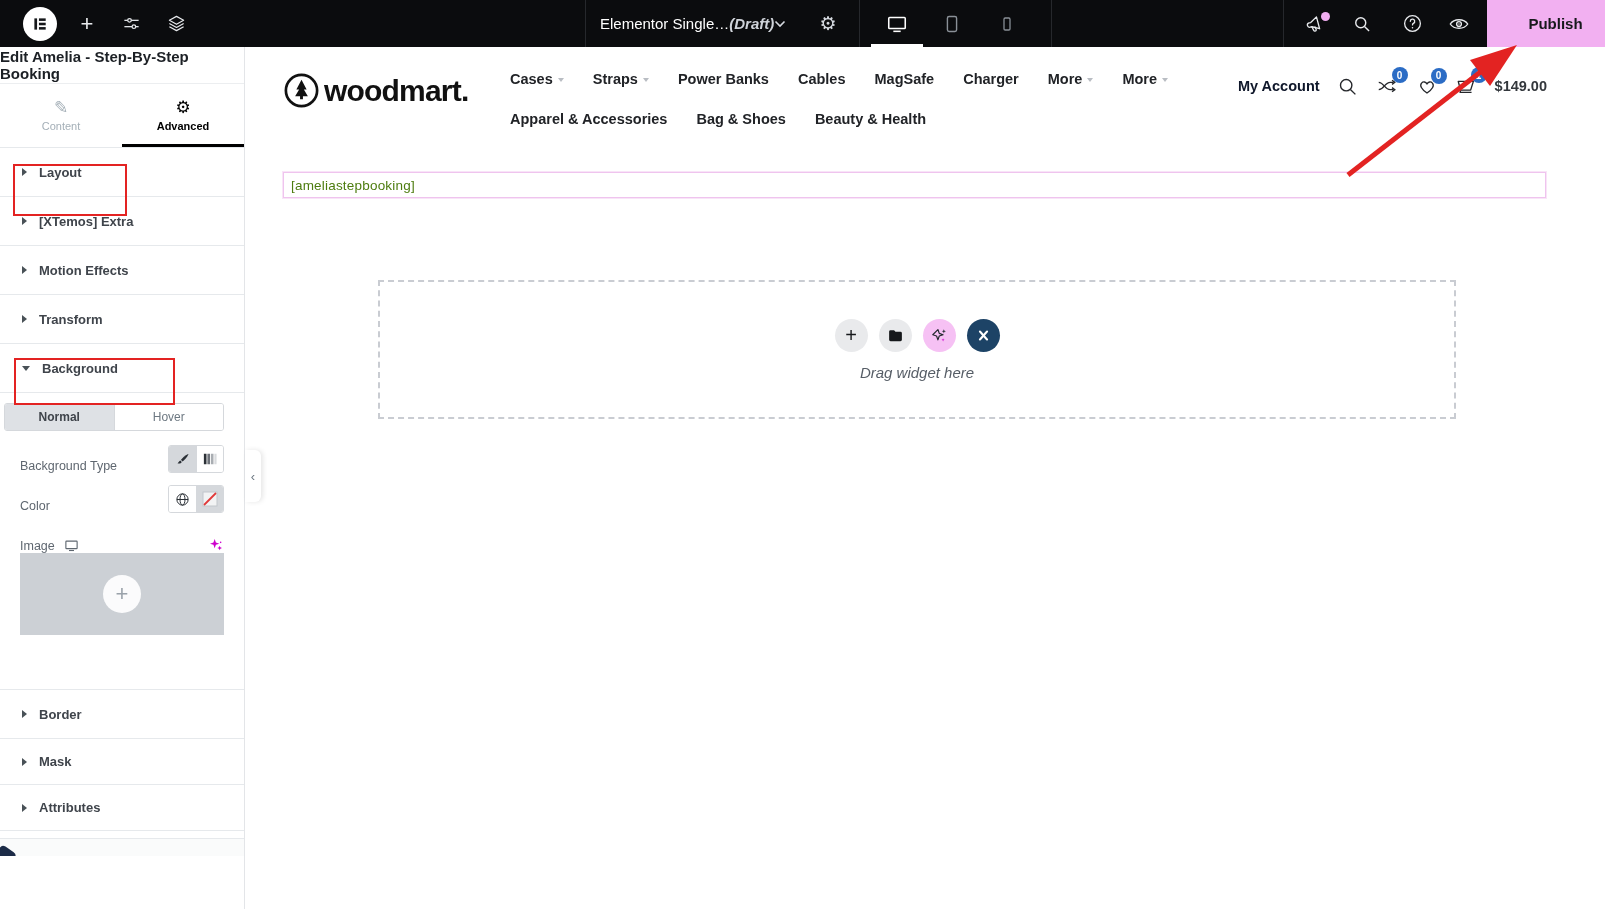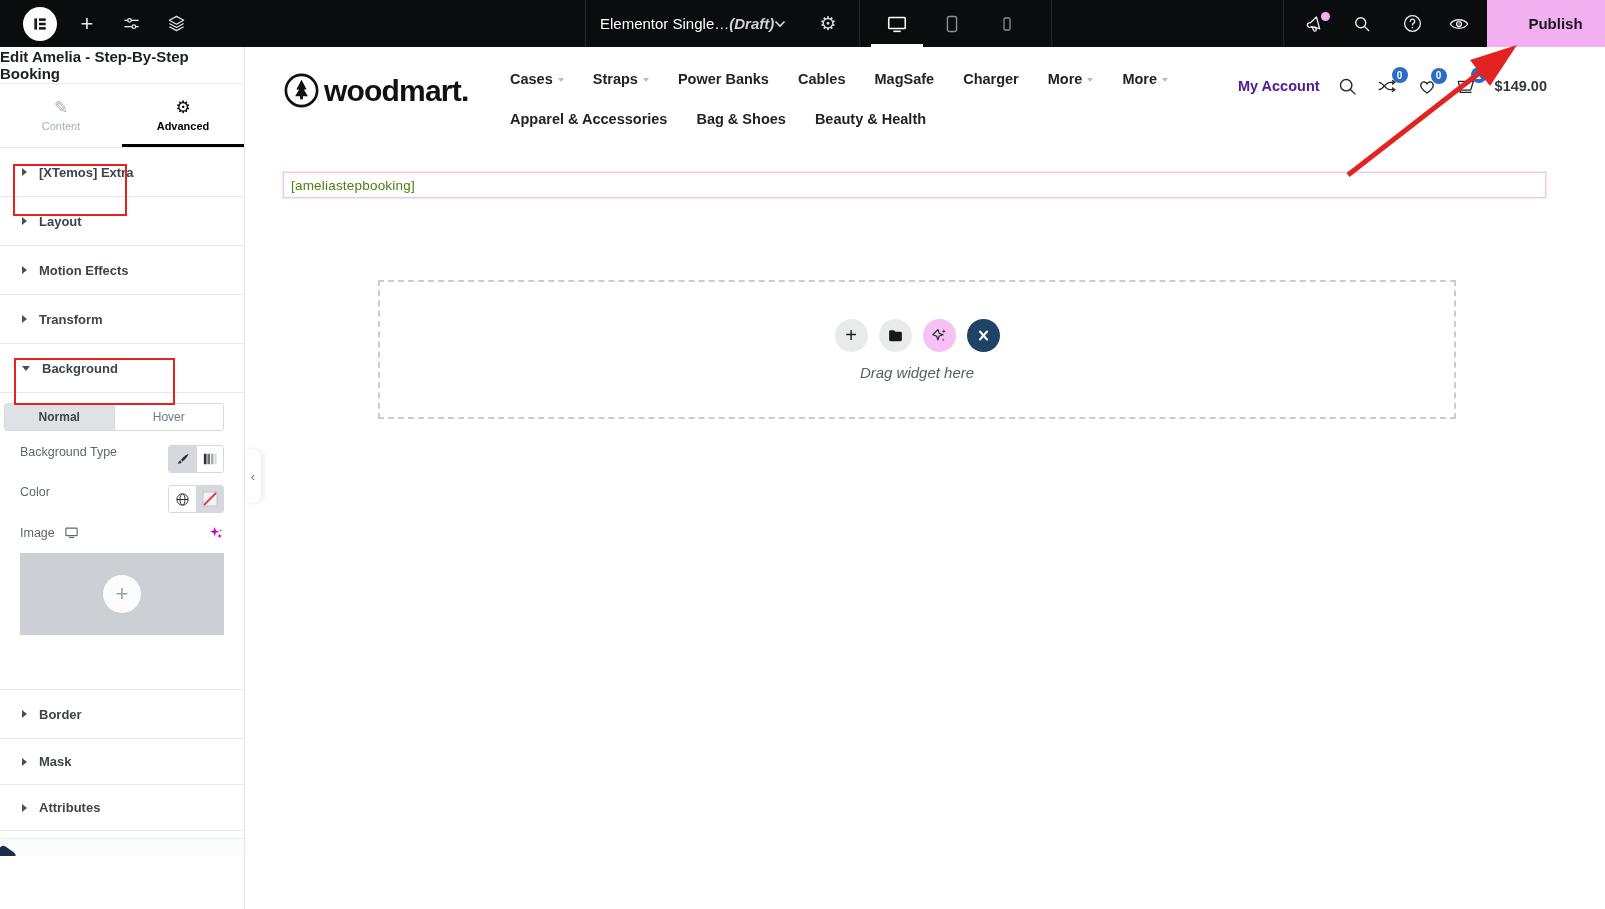--- a/index.html
+++ b/index.html
@@ -50,21 +50,21 @@
   .adv-underline { position:absolute; right:0; bottom:0; width:50%; height:3px; background:#000; }
   .acc-section { height:49px; display:flex; align-items:center; padding-left:22px; gap:12px; border-bottom:1px solid #e6e9ec; cursor:pointer; background:#fff; }
   .acc-label { font-size:13px; font-weight:700; color:#3f444b; }
   .caret-r { width:0; height:0; border-top:4px solid transparent; border-bottom:4px solid transparent; border-left:5px solid #495157; }
   .caret-d { width:0; height:0; border-left:4px solid transparent; border-right:4px solid transparent; border-top:5px solid #495157; }
   .bg-body { position:relative; height:297px; border-bottom:1px solid #e6e9ec; }
   .seg { position:absolute; left:4px; right:20px; top:10px; height:28px; display:flex; border:1px solid #d5d8dc; border-radius:3px; overflow:hidden; }
   .seg-opt { flex:1; display:flex; align-items:center; justify-content:center; font-size:12px; cursor:pointer; }
   .seg-normal { background:#dee1e5; color:#3f444b; font-weight:700; border-right:1px solid #d5d8dc; }
   .seg-hover { background:#fff; color:#6d7882; }
-  .ctl-row { position:absolute; left:20px; right:20px; height:28px; display:flex; align-items:flex-start; justify-content:space-between; }
+  .ctl-row { position:absolute; left:20px; right:20px; height:28px; display:flex; align-items:flex-end; justify-content:space-between; }
   .row-type { top:52px; } .row-color { top:92px; } .row-image { top:132px; }
   .ctl-label { font-size:12.5px; color:#5f6770; display:flex; align-items:center; gap:9px; }
   .btn-group { display:flex; border:1px solid #d5d8dc; border-radius:3px; overflow:hidden; }
   .gbtn { width:27px; height:26px; display:flex; align-items:center; justify-content:center; background:#fff; cursor:pointer; }
   .gbtn.active { background:#d5d8dc; }
   .gbtn + .gbtn { border-left:1px solid #d5d8dc; }
   .img-placeholder { position:absolute; left:20px; right:20px; top:160px; height:82px; background:#ccd0d5; display:flex; align-items:center; justify-content:center; cursor:pointer; }
   .img-plus { width:38px; height:38px; border-radius:50%; background:#fbfbfc; color:#9aa2aa; font-size:22px; font-weight:300; display:flex; align-items:center; justify-content:center; }
   .panel-bottom-gap { height:8px; border-bottom:1px solid #e6e9ec; }
   .panel-bottom-strip { height:17px; background:#fafbfb; position:relative; overflow:hidden; }
@@ -73,21 +73,21 @@
 
   
   .preview { position:absolute; left:246px; top:47px; width:1359px; height:862px; background:#fff; }
   .shop-logo { position:absolute; left:37px; top:25px; display:flex; align-items:center; gap:4px; cursor:pointer; }
   .shop-logo .wm-text { font-size:30px; font-weight:800; letter-spacing:-0.8px; color:#111; }
   .nav { position:absolute; left:264px; top:12px; }
   .nav-row { display:flex; gap:29px; height:40px; align-items:center; }
   .nav-item { font-size:14.5px; font-weight:600; color:#212327; display:flex; align-items:center; gap:5px; cursor:pointer; white-space:nowrap; }
   .nav-chev { width:0; height:0; border-left:3.5px solid transparent; border-right:3.5px solid transparent; border-top:4px solid #b9bdc3; margin-top:2px; }
   .hdr-right { position:absolute; right:58px; top:28px; display:flex; align-items:center; gap:17px; }
-  .hdr-right .txt { font-size:14.5px; font-weight:600; color:#4c1d95; cursor:pointer; }
+  .hdr-right .txt { font-size:14.5px; font-weight:600; color:#0f172a; cursor:pointer; }
   .hicon { position:relative; color:#25272b; cursor:pointer; }
   .badge { position:absolute; top:-8px; right:-9px; min-width:16px; height:16px; border-radius:8px; background:#2b6cc5; color:#fff; font-size:10px; font-weight:700; display:flex; align-items:center; justify-content:center; padding:0 4px; }
   .cart-total { font-size:14.5px; font-weight:600; color:#33373c; cursor:pointer; }
 
   .shortcode-widget { position:absolute; left:37px; top:125px; width:1263px; height:26px; border:1px solid #efc4ee; outline:1px solid #f9e4f8; display:flex; align-items:center; padding-left:7px; cursor:pointer; }
   .shortcode-widget span { font-size:13.5px; color:#4d7c0f; letter-spacing:0.2px; }
 
   .drop-zone { position:absolute; left:132px; top:233px; width:1078px; height:139px; border:2px dashed #c9ccd2; display:flex; flex-direction:column; align-items:center; justify-content:center; gap:12px; }
   .dz-buttons { display:flex; gap:11px; }
   .dz-btn { width:33px; height:33px; border-radius:50%; display:flex; align-items:center; justify-content:center; cursor:pointer; }
@@ -231,25 +231,25 @@
     </div>
     <div class="ptab ptab-advanced">
       <span class="pt-ic">⚙</span>
       <span class="pt-lb">Advanced</span>
     </div>
     <div class="adv-underline"></div>
   </div>
 
   <div class="acc-section">
     <span class="caret-r"></span>
+    <span class="acc-label">Layout</span>
+  </div>
+  <div class="acc-section">
+    <span class="caret-r"></span>
     <span class="acc-label">[XTemos] Extra</span>
-  </div>
-  <div class="acc-section">
-    <span class="caret-r"></span>
-    <span class="acc-label">Layout</span>
   </div>
   <div class="acc-section">
     <span class="caret-r"></span>
     <span class="acc-label">Motion Effects</span>
   </div>
   <div class="acc-section">
     <span class="caret-r"></span>
     <span class="acc-label">Transform</span>
   </div>
   <div class="acc-section">

